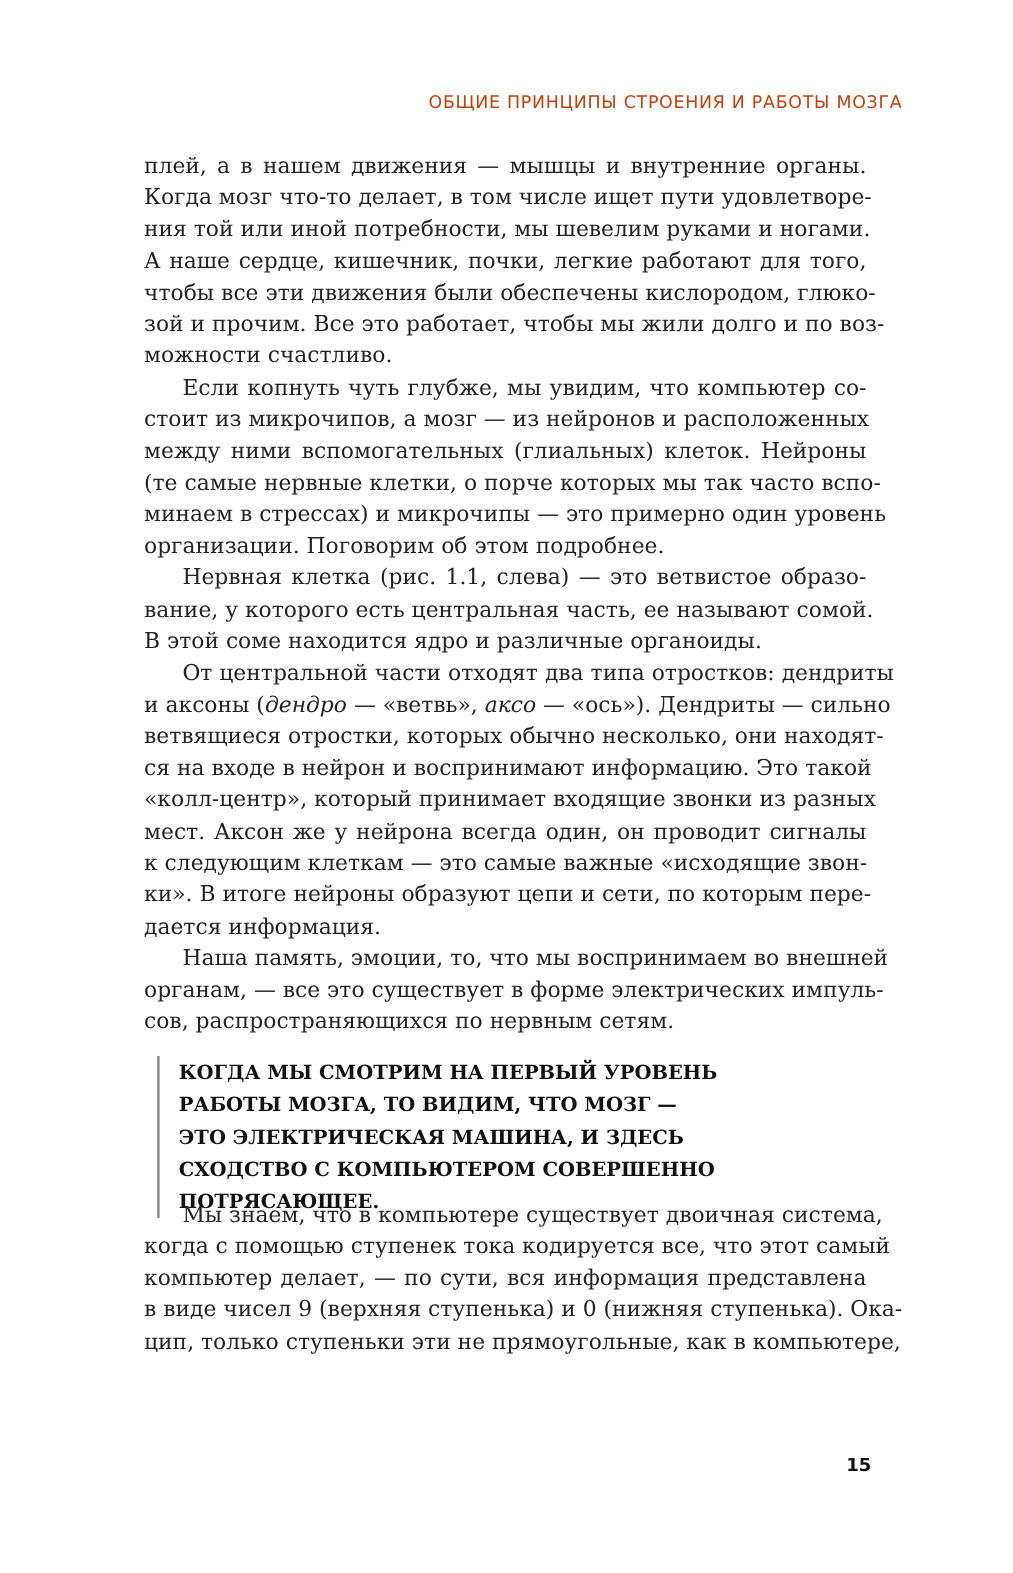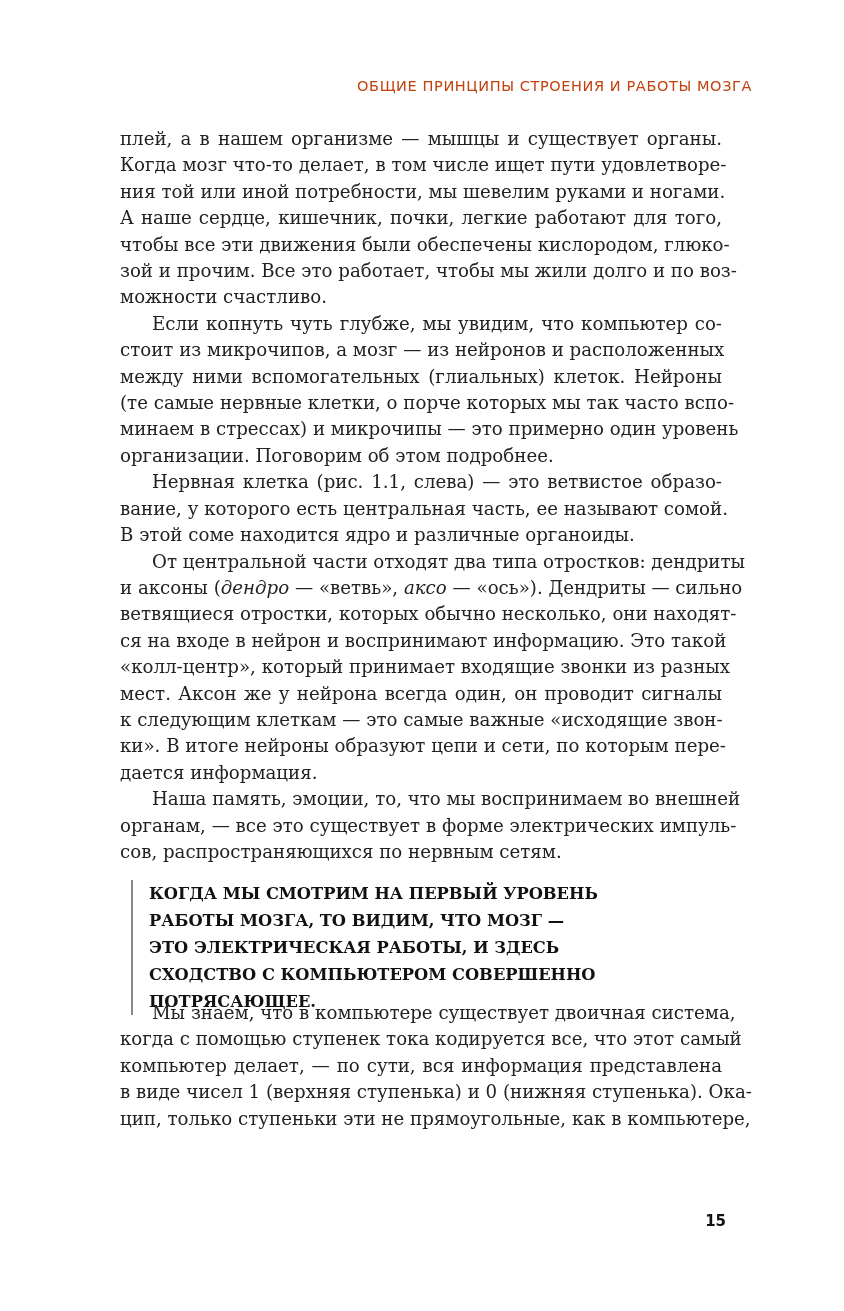--- a/index.html
+++ b/index.html
@@ -36,21 +36,21 @@
   }
   em { font-style: italic; }
 </style>
 </head>
 <body>
 
 <div class="header">ОБЩИЕ ПРИНЦИПЫ СТРОЕНИЯ И РАБОТЫ МОЗГА</div>
 
 <div class="body-text">
   <p class="para">
-    <span class="line">плей, а в нашем организме — мышцы и существует органы.</span>
+    <span class="line">плей, а в нашем движения — мышцы и внутренние органы.</span>
     <span class="line">Когда мозг что-то делает, в том числе ищет пути удовлетворе-</span>
     <span class="line">ния той или иной потребности, мы шевелим руками и ногами.</span>
     <span class="line">А наше сердце, кишечник, почки, легкие работают для того,</span>
     <span class="line">чтобы все эти движения были обеспечены кислородом, глюко-</span>
     <span class="line">зой и прочим. Все это работает, чтобы мы жили долго и по воз-</span>
     <span class="line last">можности счастливо.</span>
   </p>
   <p class="para">
     <span class="line indent">Если копнуть чуть глубже, мы увидим, что компьютер со-</span>
     <span class="line">стоит из микрочипов, а мозг — из нейронов и расположенных</span>
@@ -78,28 +78,28 @@
   <p class="para">
     <span class="line indent">Наша память, эмоции, то, что мы воспринимаем во внешней</span>
     <span class="line">органам, — все это существует в форме электрических импуль-</span>
     <span class="line last">сов, распространяющихся по нервным сетям.</span>
   </p>
 </div>
 
 <div class="quote">
   <span class="qline">КОГДА МЫ СМОТРИМ НА ПЕРВЫЙ УРОВЕНЬ</span>
   <span class="qline">РАБОТЫ МОЗГА, ТО ВИДИМ, ЧТО МОЗГ —</span>
-  <span class="qline">ЭТО ЭЛЕКТРИЧЕСКАЯ РАБОТЫ, И ЗДЕСЬ</span>
+  <span class="qline">ЭТО ЭЛЕКТРИЧЕСКАЯ МАШИНА, И ЗДЕСЬ</span>
   <span class="qline">СХОДСТВО С КОМПЬЮТЕРОМ СОВЕРШЕННО</span>
   <span class="qline">ПОТРЯСАЮЩЕЕ.</span>
 </div>
 
 <div class="body-text2">
   <p class="para">
     <span class="line indent">Мы знаем, что в компьютере существует двоичная система,</span>
     <span class="line">когда с помощью ступенек тока кодируется все, что этот самый</span>
     <span class="line">компьютер делает, — по сути, вся информация представлена</span>
-    <span class="line">в виде чисел 1 (верхняя ступенька) и 0 (нижняя ступенька). Ока-</span>
+    <span class="line">в виде чисел 9 (верхняя ступенька) и 0 (нижняя ступенька). Ока-</span>
     <span class="line">цип, только ступеньки эти не прямоугольные, как в компьютере,</span>
   </p>
 </div>
 
 <div class="page-number">15</div>
 
 </body></html>

